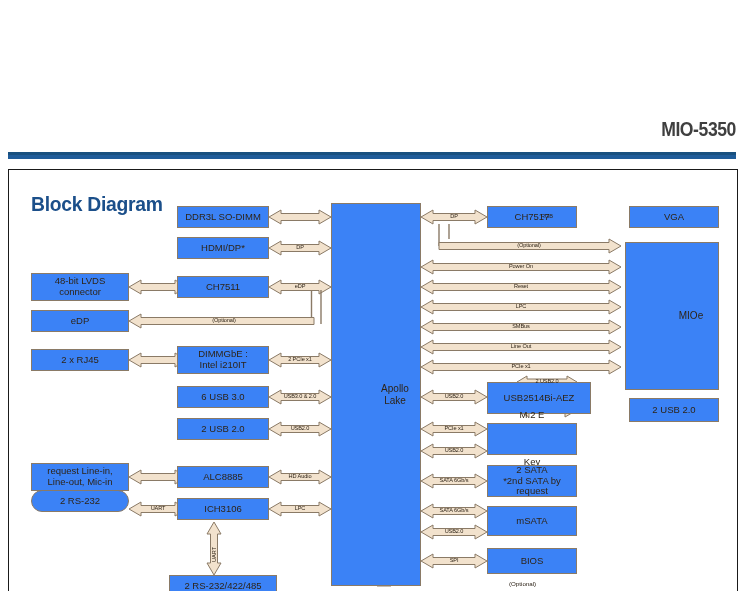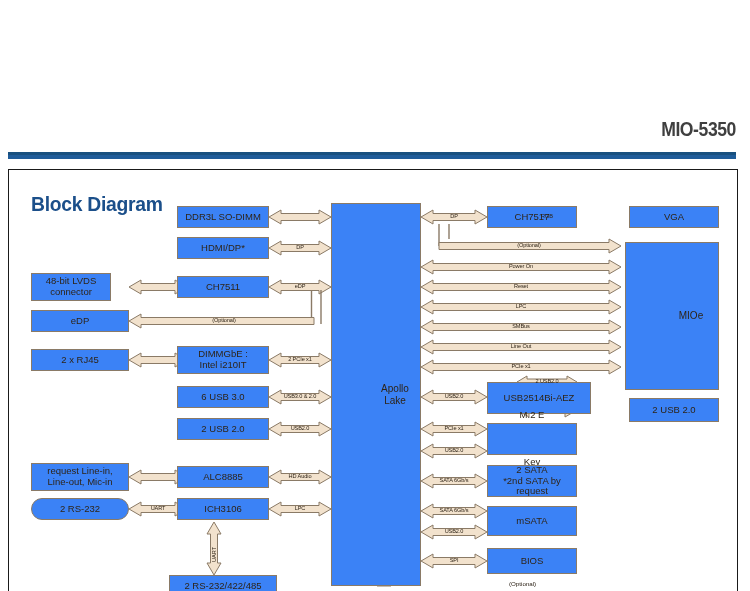--- a/index.html
+++ b/index.html
@@ -133,31 +133,31 @@
       <path d="M412 341 L424 334 L424 337.5 L466 337.5 L466 334 L478 341 L466 348 L466 344.5 L424 344.5 L424 348 Z"></path>
 
       <path d="M412 362 L424 355 L424 358.5 L466 358.5 L466 355 L478 362 L466 369 L466 365.5 L424 365.5 L424 369 Z"></path>
 
       <path d="M412 391 L424 384 L424 387.5 L466 387.5 L466 384 L478 391 L466 398 L466 394.5 L424 394.5 L424 398 Z"></path>
     </g>
   </svg>
 
   <div class="blk big" style="left:322px;top:33px;width:90px;height:383px;">Apollo Lake</div>
 
-  <div class="blk" style="left:22px;top:103px;width:80px;height:28px;flex-direction:column;">
+  <div class="blk" style="left:22px;top:103px;width:98px;height:28px;flex-direction:column;">
     <span>48-bit LVDS</span>
     <span>connector</span>
   </div>
   <div class="blk" style="left:22px;top:140px;width:98px;height:22px;">eDP</div>
   <div class="blk" style="left:22px;top:179px;width:98px;height:22px;">2 x RJ45</div>
   <div class="blk" style="left:22px;top:293px;width:98px;height:28px;flex-direction:column;">
     <span>request Line-in,</span>
     <span>Line-out, Mic-in</span>
   </div>
-  <div class="blk" style="left:22px;top:328px;width:98px;height:22px;border-radius:11px;">2 RS-232</div>
+  <div class="blk" style="left:22px;top:320px;width:98px;height:22px;border-radius:11px;">2 RS-232</div>
 
   <div class="blk" style="left:168px;top:36px;width:92px;height:22px;">DDR3L SO-DIMM</div>
   <div class="blk" style="left:168px;top:67px;width:92px;height:22px;">HDMI/DP*</div>
   <div class="blk" style="left:168px;top:106px;width:92px;height:22px;">CH7511</div>
   <div class="blk" style="left:168px;top:176px;width:92px;height:28px;flex-direction:column;">
     <span>DIMMGbE :</span>
     <span>Intel i210IT</span>
   </div>
   <div class="blk" style="left:168px;top:216px;width:92px;height:22px;">6 USB 3.0</div>
   <div class="blk" style="left:168px;top:248px;width:92px;height:22px;">2 USB 2.0</div>

